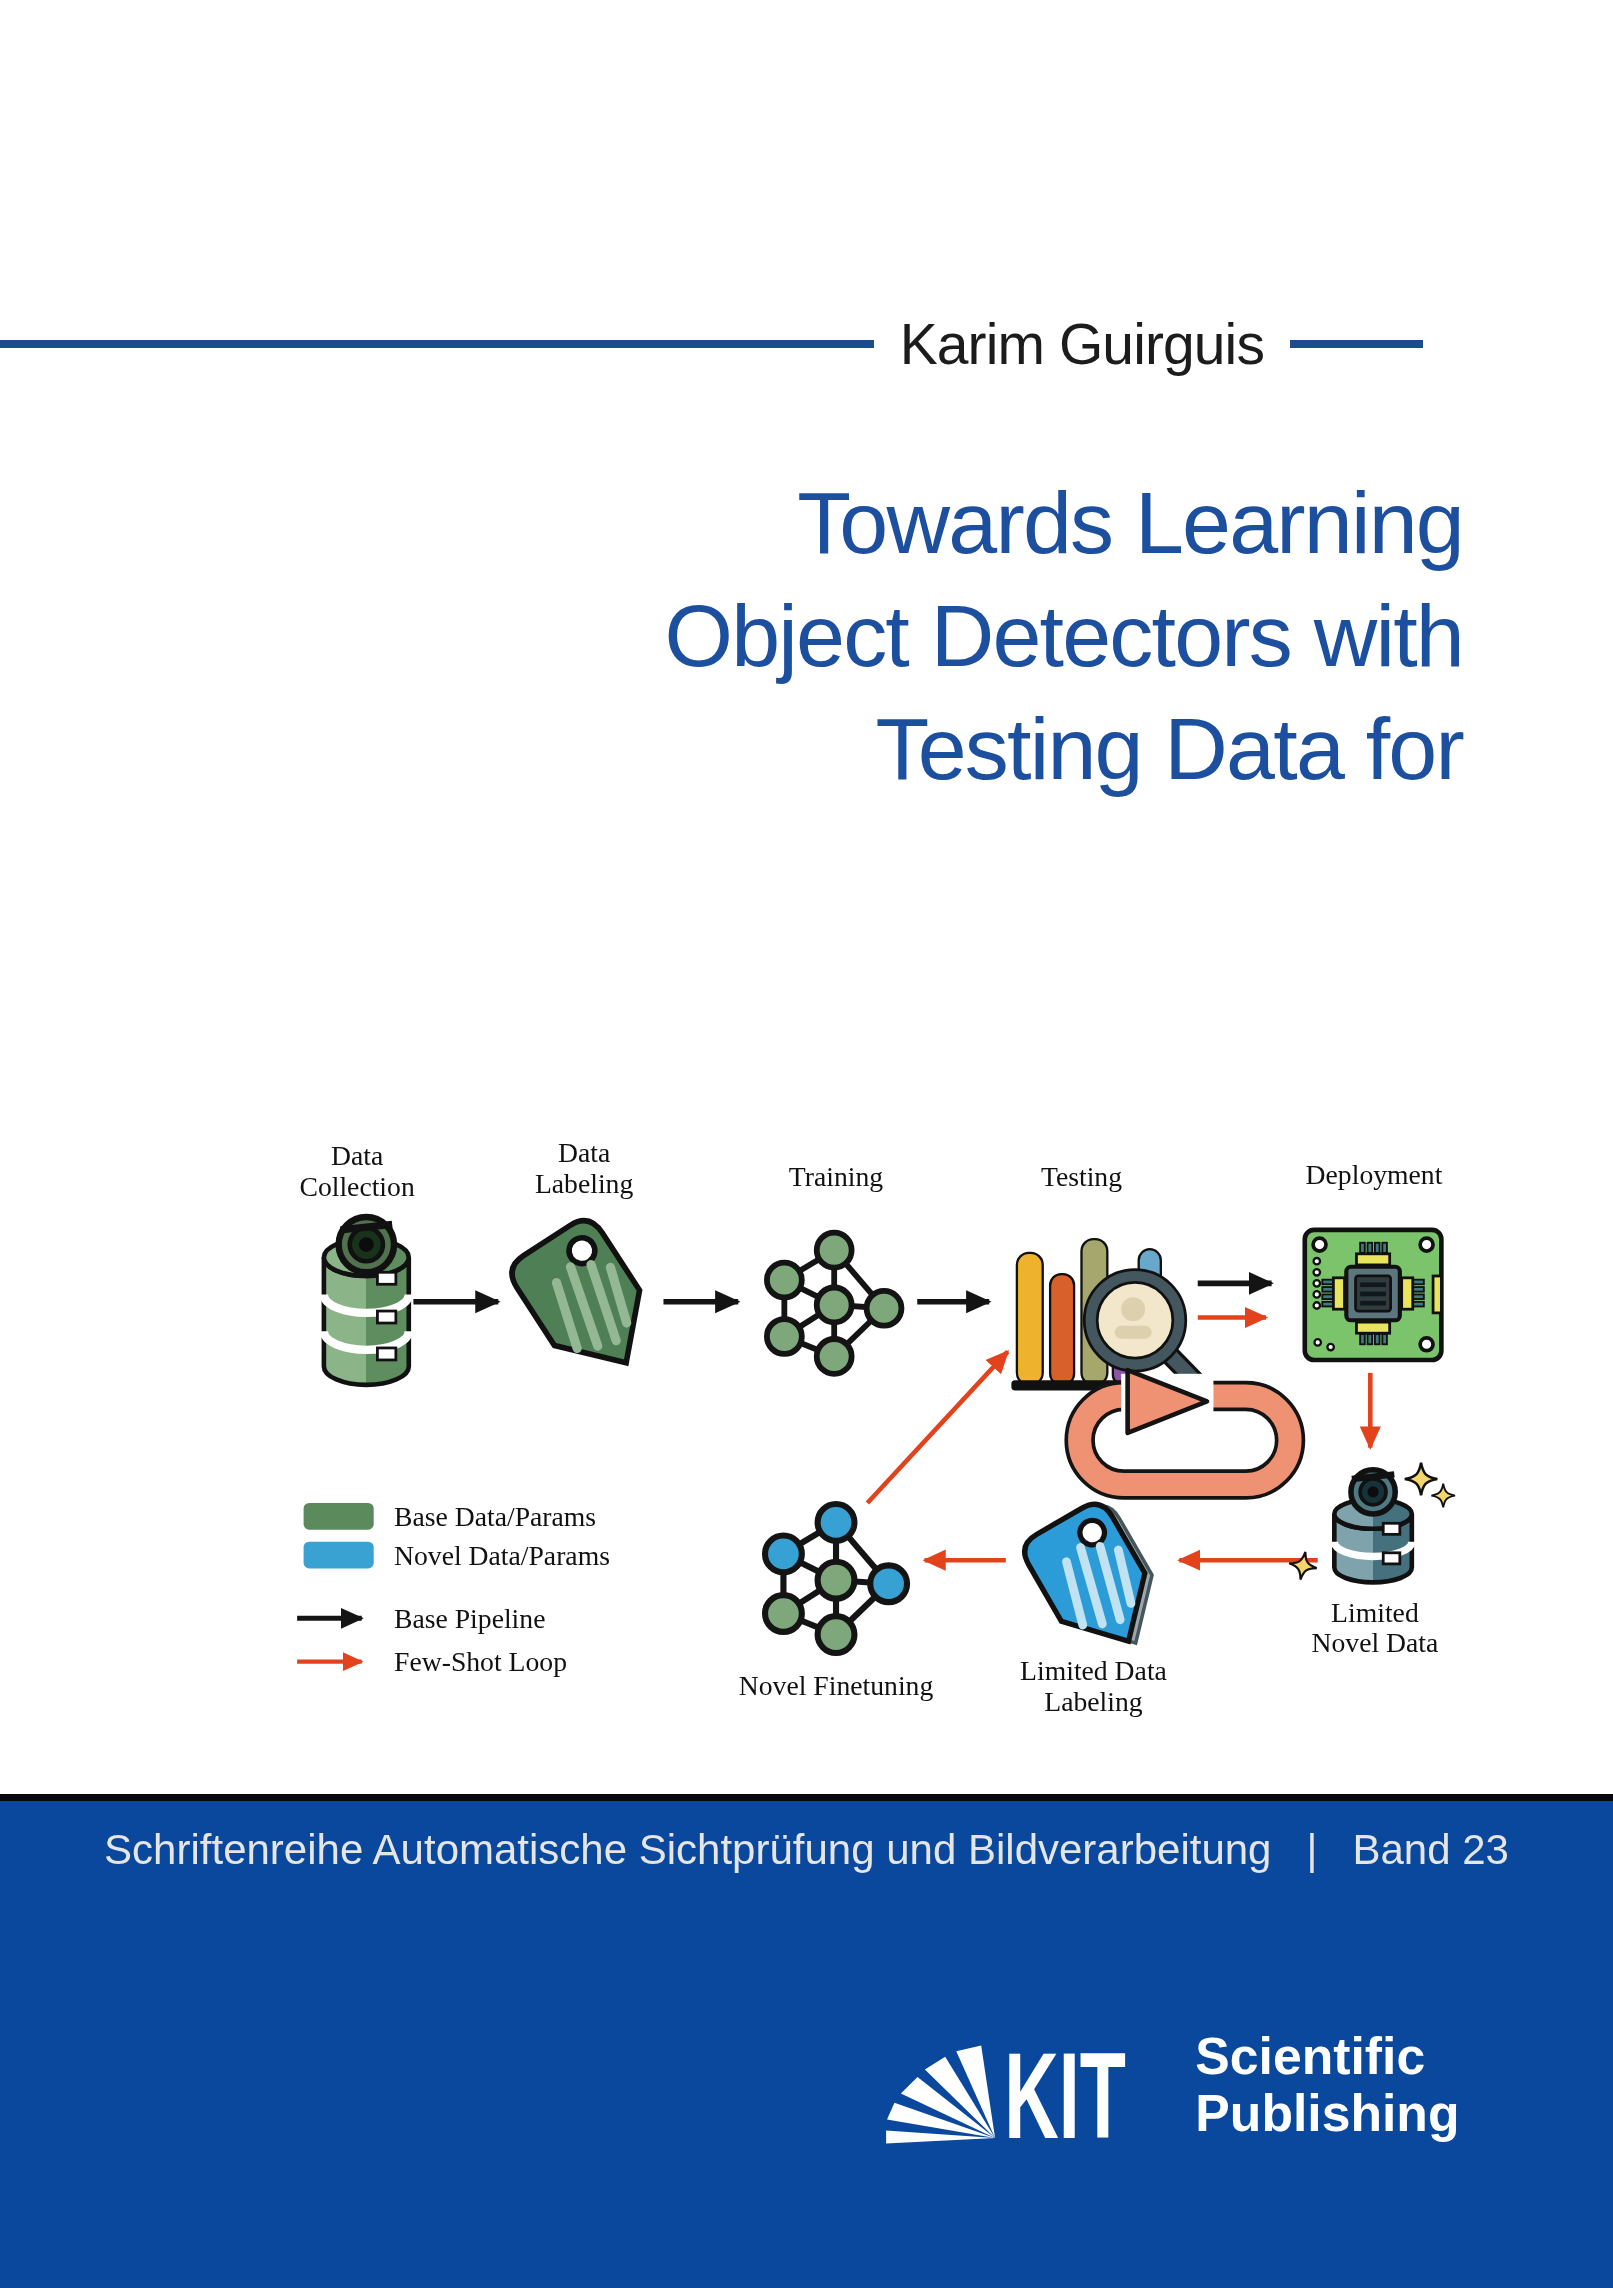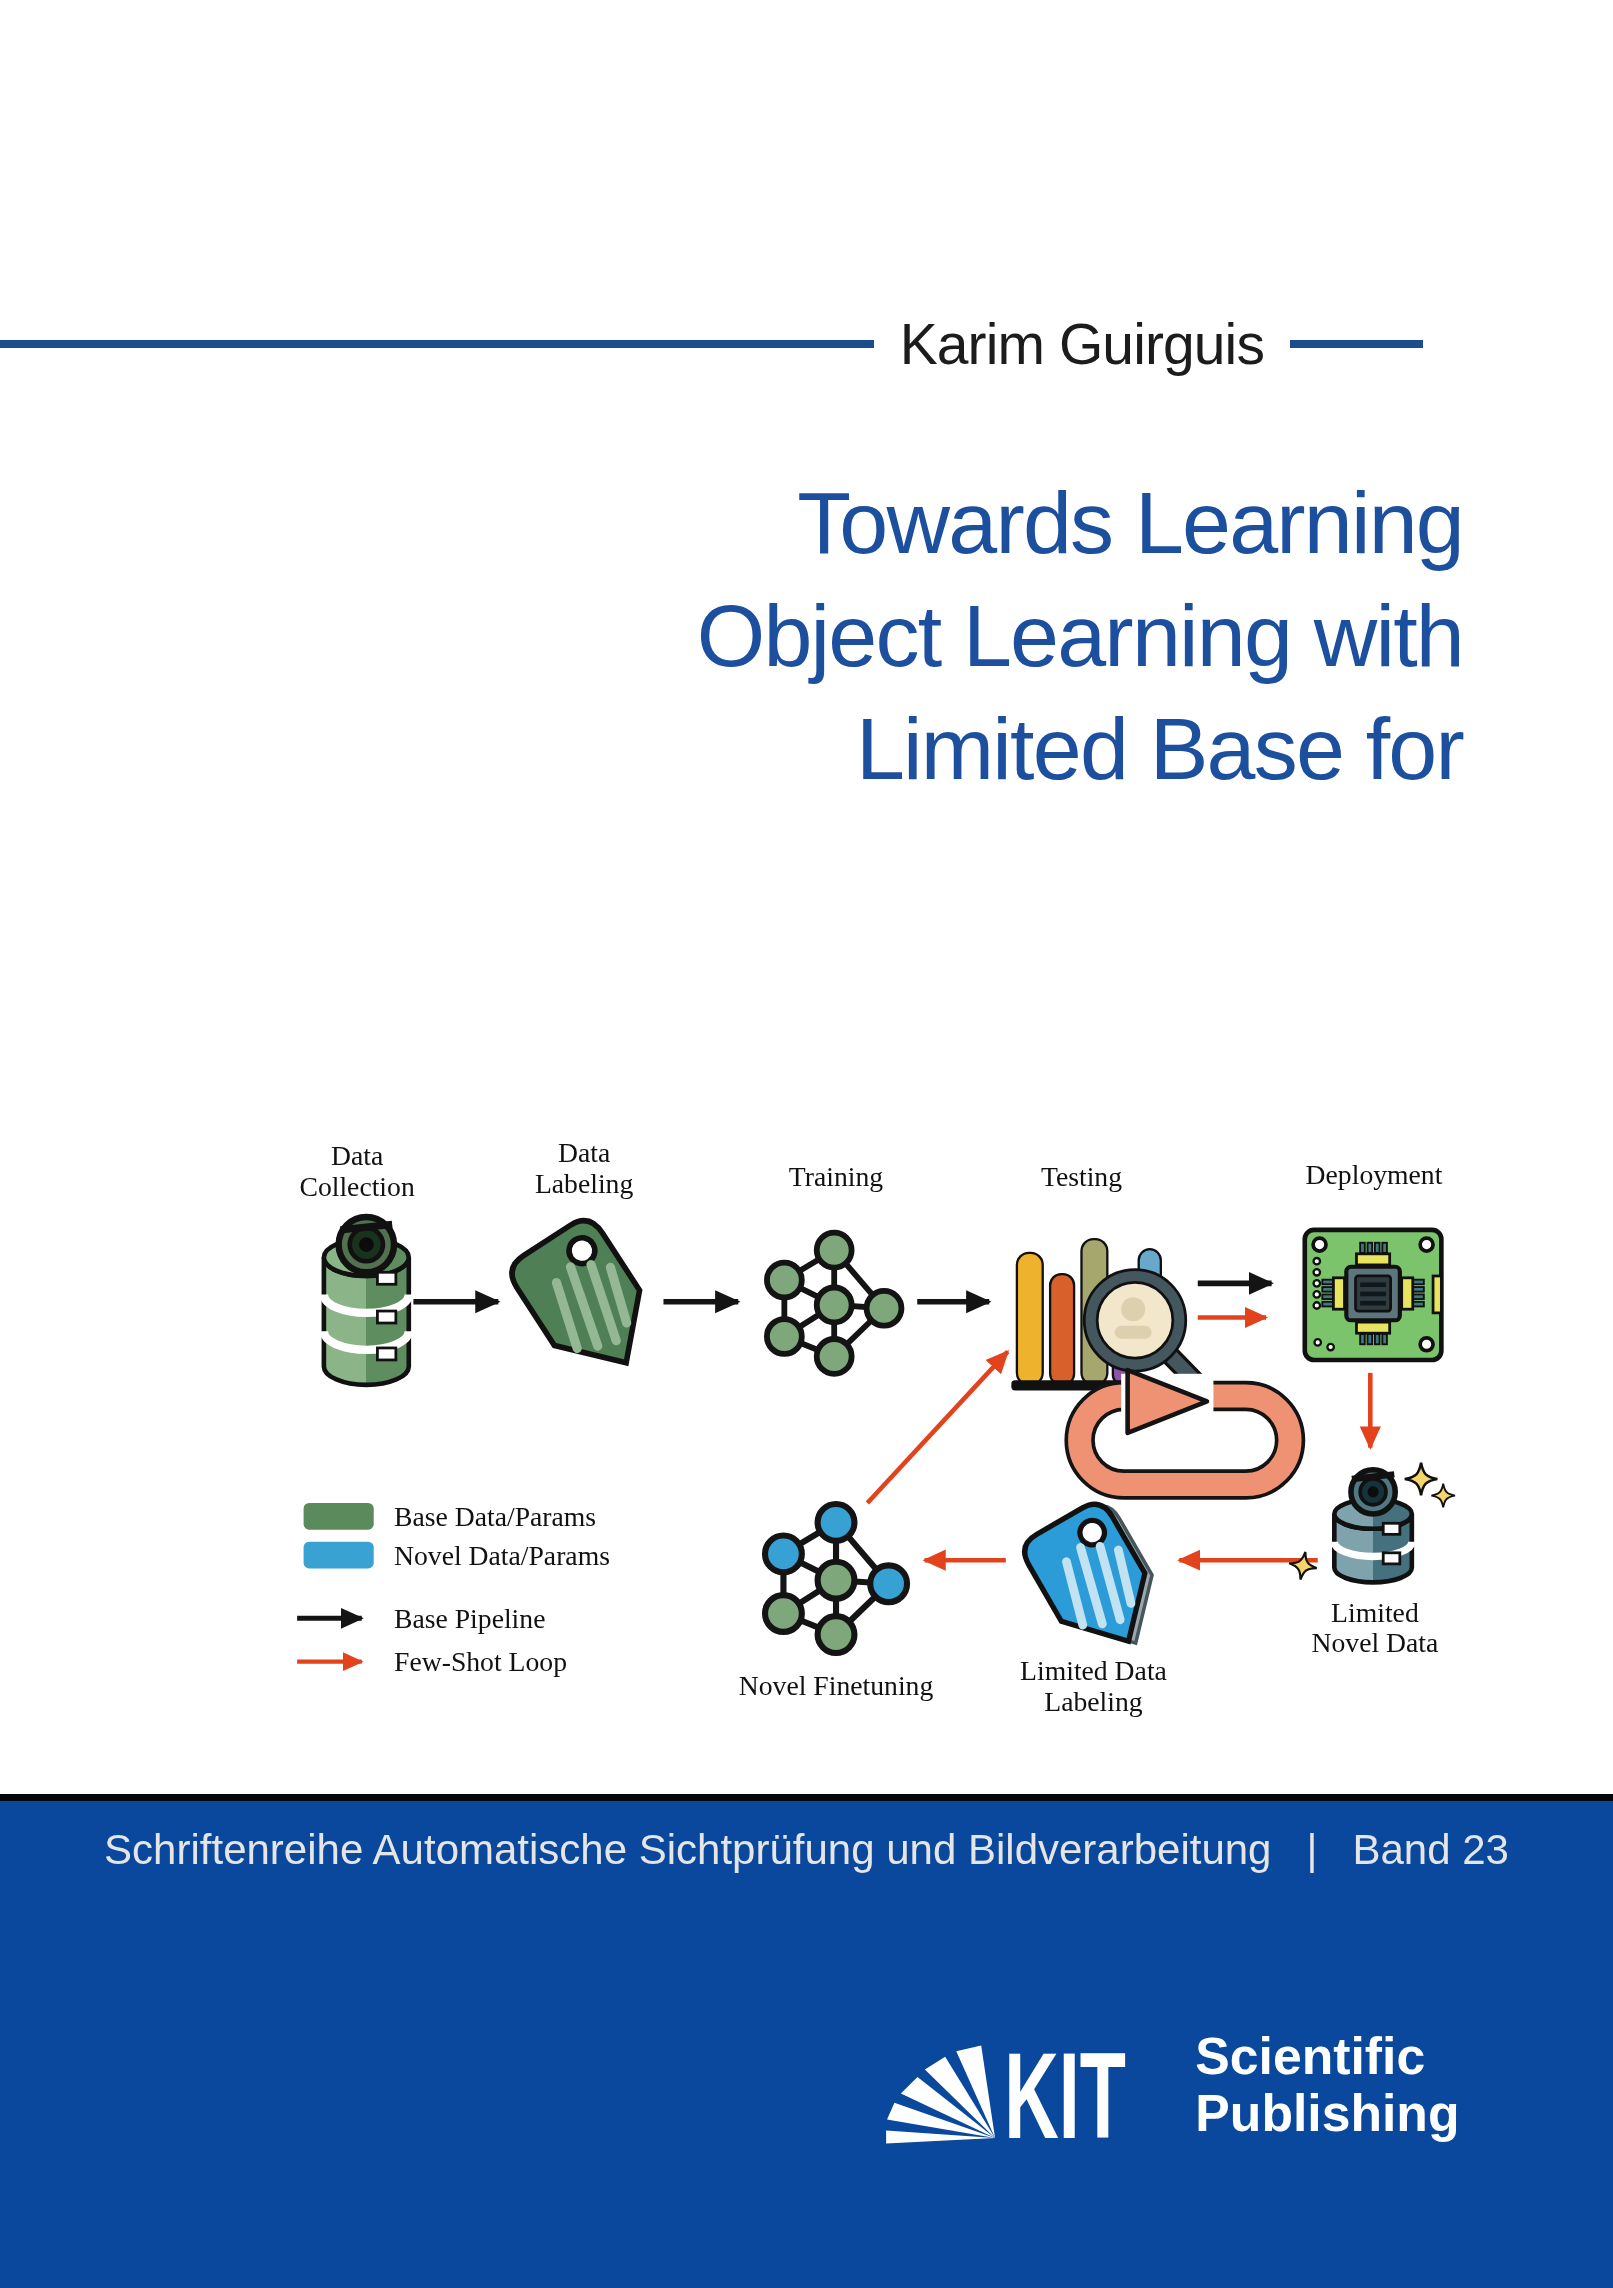--- a/index.html
+++ b/index.html
@@ -86,22 +86,22 @@
 <div class="page">
 
   <div class="author-row">
     <div class="author-rule left"></div>
     <div class="author-name">Karim Guirguis</div>
     <div class="author-rule right"></div>
   </div>
 
   <div class="title-block">
     <div>Towards Learning</div>
-    <div>Object Learning with</div>
-    <div>Limited Base for</div>
+    <div>Object Detectors with</div>
+    <div>Testing Data for</div>
   </div>
 
   <svg class="diagram" viewBox="0 0 1748 700">
     <defs>
       <marker id="mB" viewBox="0 0 12 12" refX="10" refY="6" markerWidth="5" markerHeight="5" orient="auto">
         <path d="M0,1 L11,6 L0,11 Z" fill="#141414"></path>
       </marker>
       <marker id="mR" viewBox="0 0 12 12" refX="10" refY="6" markerWidth="5.5" markerHeight="5.5" orient="auto">
         <path d="M0,1 L11,6 L0,11 Z" fill="#e2431d"></path>
       </marker>

